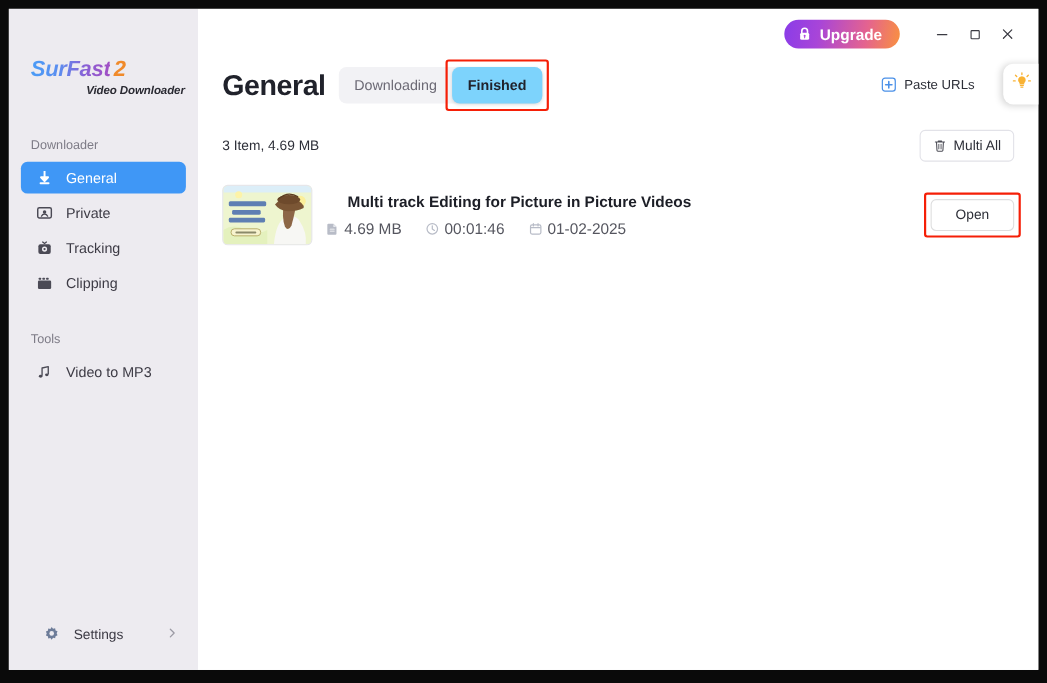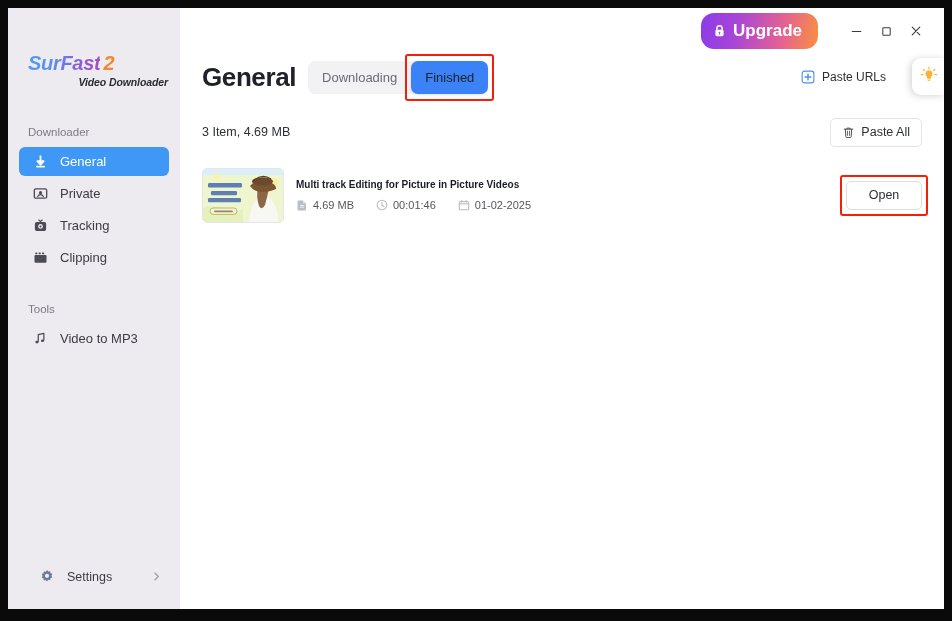--- a/index.html
+++ b/index.html
@@ -147,25 +147,25 @@
   #titlebar {
     position: absolute;
     top: 0; left: 0; right: 0;
     height: 46px;
     display: flex;
     align-items: center;
     justify-content: flex-end;
     padding-right: 14px;
   }
   #upgrade-button {
-    height: 36px;
+    height: 26px;
     border-radius: 13px;
     background: linear-gradient(100deg, #8a3ce8 0%, #a845d8 30%, #e4638f 70%, #f9913f 100%);
     color: #ffffff;
-    font-size: 17px;
+    font-size: 14px;
     font-weight: bold;
     display: inline-flex;
     align-items: center;
     padding: 0 16px 0 12px;
     cursor: default;
     margin-right: 22px;
     justify-content: space-between;
   }
   #upgrade-button .lock-icon {
     margin-right: 7px;
@@ -213,23 +213,23 @@
     align-items: center;
     justify-content: center;
     font-size: 13px;
     color: #6c6a75;
     padding: 0 14px;
     border-radius: 7px;
     cursor: default;
     position: relative;
   }
   .tab.active {
-    background: #3b82f6;
+    background: #7dd3fc;
     color: #20222b;
-    font-weight: normal;
+    font-weight: bold;
     box-shadow: 0 1px 3px rgba(0,0,0,0.12);
   }
   .annot-box {
     position: absolute;
     border: 2.5px solid #f51f07;
     border-radius: 3px;
     pointer-events: none;
   }
   #annot-finished {
     left: -6px; top: -7px; right: -6px; bottom: -7px;
@@ -316,32 +316,33 @@
     overflow: hidden;
     flex: 0 0 82px;
     margin-right: 12px;
     position: relative;
     background: #eef3d8;
     border: 1px solid #e6e6ea;
     box-sizing: border-box;
   }
   .row-info { flex: 1 1 auto; min-width: 0; }
   .row-title {
-    font-size: 10px;
+    font-size: 14px;
     font-weight: bold;
     color: #1c1e26;
     margin-bottom: 9px;
     white-space: nowrap;
     overflow: hidden;
     text-overflow: ellipsis;
+    margin-left: 20px;
   }
   .row-meta {
     display: flex;
     align-items: center;
-    font-size: 11px;
+    font-size: 14px;
     color: #55565f;
   }
   .meta-chip {
     display: inline-flex;
     align-items: center;
     margin-right: 22px;
   }
   .meta-chip .meta-icon { margin-right: 5px; display: inline-flex; }
 
   .row-action { position: relative; margin-left: 14px; }
@@ -529,21 +530,21 @@
 
     <div id="summary-bar">
       <div id="item-summary">3 Item, 4.69 MB</div>
       <div id="clear-all-button">
         <span class="trash-icon">
           <svg width="13" height="13" viewBox="0 0 14 14">
               <path d="M2.5 3.4h9M5.4 3.4V2.3h3.2v1.1M3.6 3.4l.5 8.1c0 .5.4.9.9.9h4c.5 0 .9-.4.9-.9l.5-8.1" stroke="#4d4e57" stroke-width="1.05" fill="none" stroke-linecap="round" stroke-linejoin="round"></path>
               <path d="M5.9 5.6v4.5M8.1 5.6v4.5" stroke="#4d4e57" stroke-width="0.9" stroke-linecap="round"></path>
             </svg>
         </span>
-        <span>Paste All</span>
+        <span>Multi All</span>
       </div>
     </div>
 
     <div id="download-list">
 
       <div class="download-row">
 
         <div class="thumb">
           <svg width="80" height="53" viewBox="0 0 80 53" preserveAspectRatio="none">
             <rect width="80" height="53" fill="#eef5cf"></rect>

